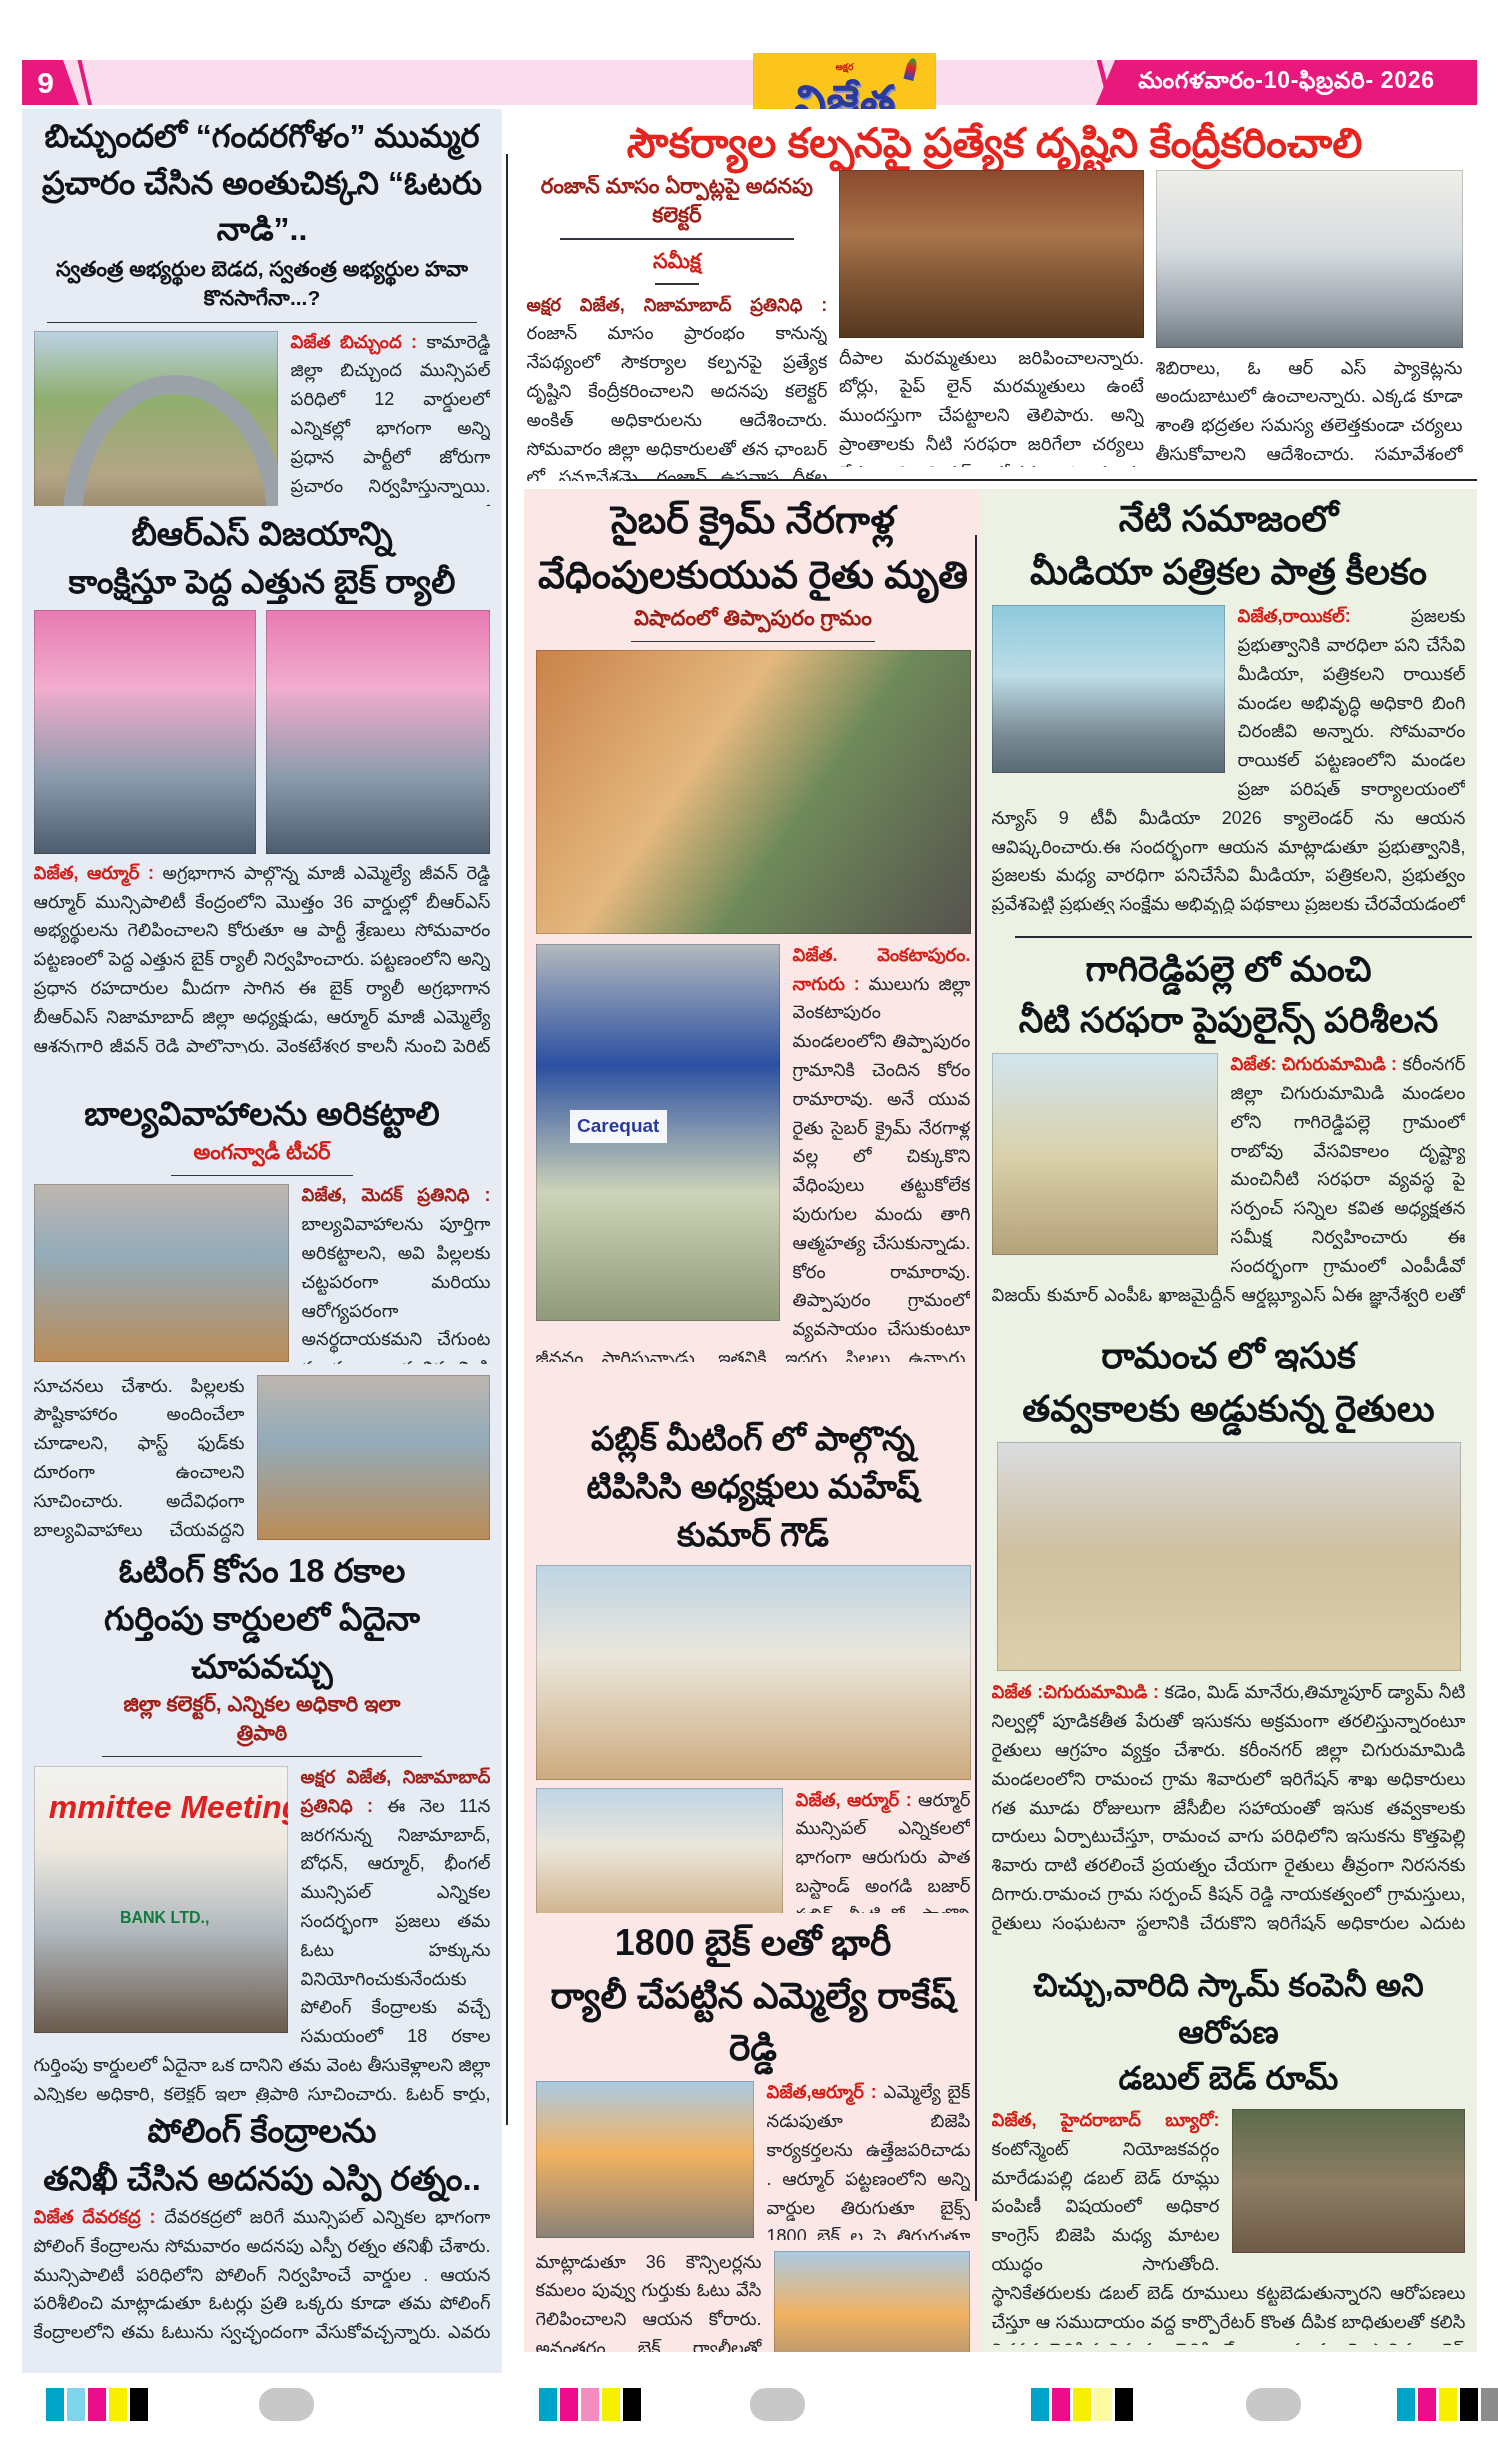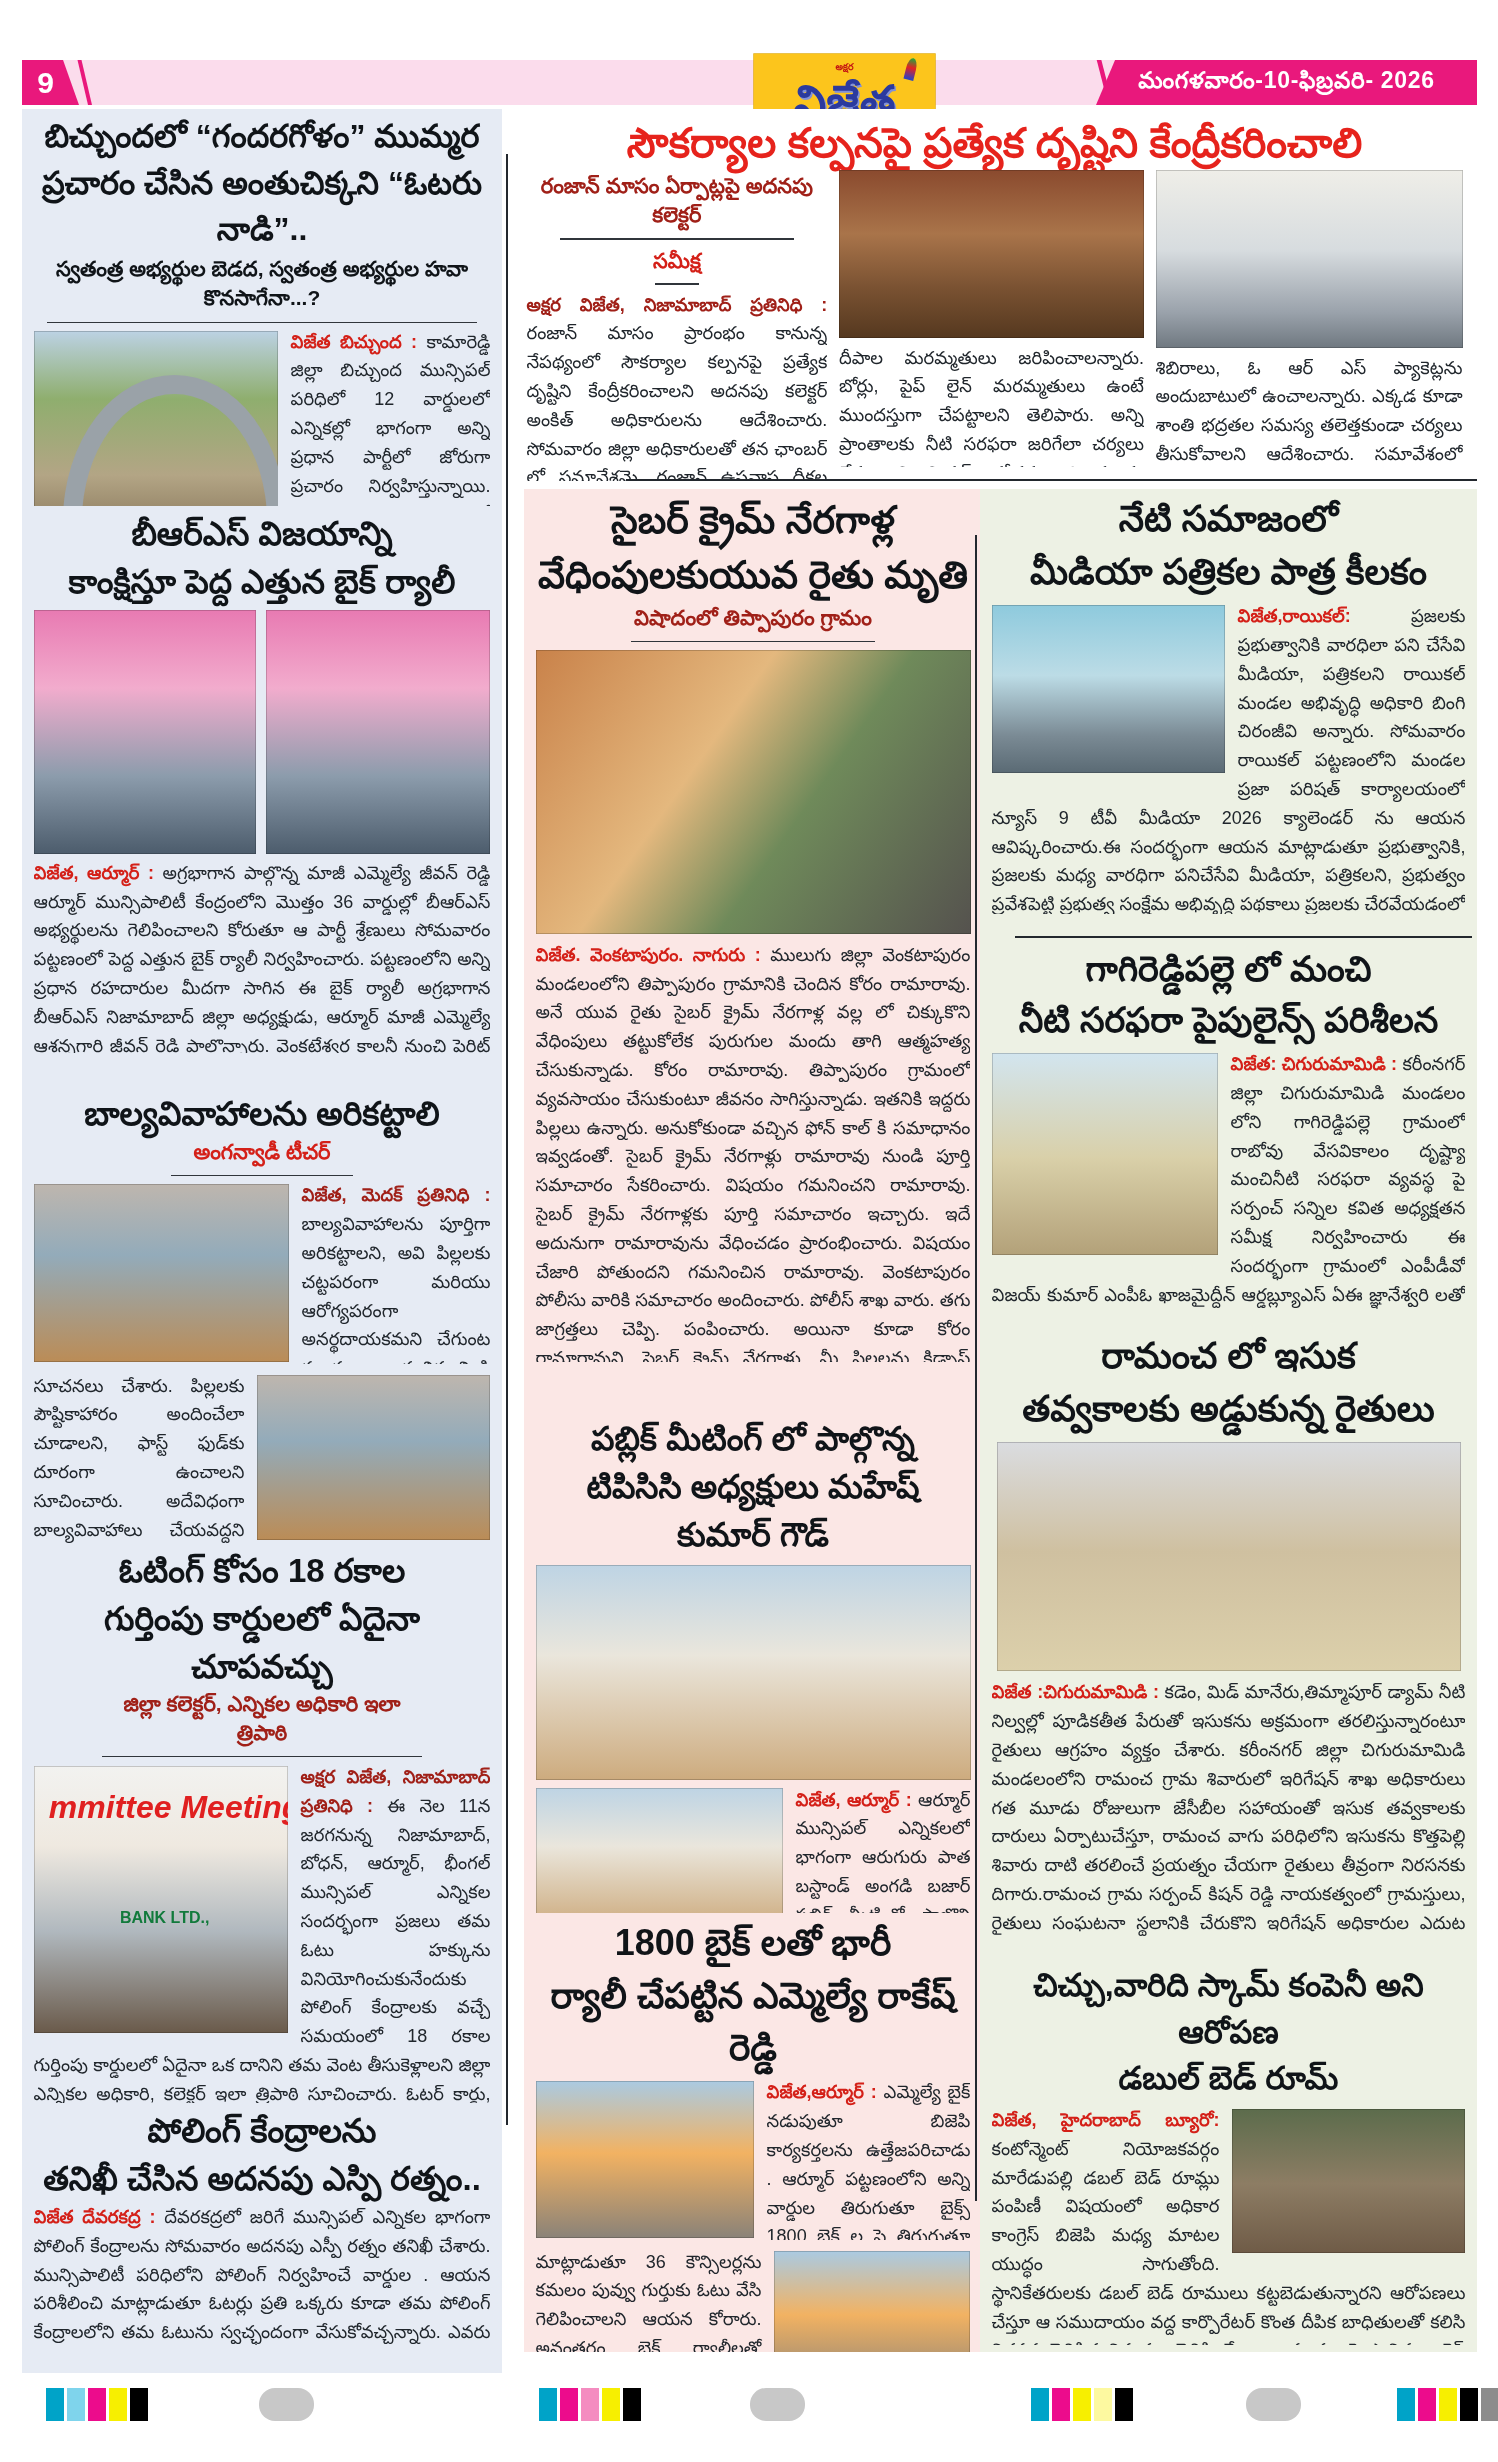--- a/index.html
+++ b/index.html
@@ -193,20 +193,23 @@
   </div>
 
   <div id="col-mid">
 
     <div class="art" style="height:922px;">
       <div class="hl h52">సైబర్ క్రైమ్ నేరగాళ్ల</div>
       <div class="hl h52">వేధింపులకుయువ రైతు మృతి</div>
       <div class="sub maroon" style="border-bottom:1.5px solid #30353b;width:56%;margin:2.9px auto 7.3px;padding-bottom:5.8px;text-align:center;">విషాదంలో తిప్పాపురం గ్రామం</div>
       <div class="ph ph-stretcher" style="width:435px;height:284px;margin:1.5px auto 7.3px;"></div>
       <div class="body" style="height:421px;">
+        <div class="ph ph-bottle fl" style="width:244px;height:377px;">
+          <span class="ph-label" style="left:14%;top:44%;">Carequat</span>
+        </div>
         <span class="dl">విజేత. వెంకటాపురం. నాగురు :</span>
         <span>ములుగు జిల్లా వెంకటాపురం మండలంలోని తిప్పాపురం గ్రామానికి చెందిన కోరం రామారావు. అనే యువ రైతు సైబర్ క్రైమ్ నేరగాళ్ల వల్ల లో చిక్కుకొని వేధింపులు తట్టుకోలేక పురుగుల మందు తాగి ఆత్మహత్య చేసుకున్నాడు. కోరం రామారావు. తిప్పాపురం గ్రామంలో వ్యవసాయం చేసుకుంటూ జీవనం సాగిస్తున్నాడు. ఇతనికి ఇద్దరు పిల్లలు ఉన్నారు. అనుకోకుండా వచ్చిన ఫోన్ కాల్ కి సమాధానం ఇవ్వడంతో. సైబర్ క్రైమ్ నేరగాళ్లు రామారావు నుండి పూర్తి సమాచారం సేకరించారు. విషయం గమనించని రామారావు. సైబర్ క్రైమ్ నేరగాళ్లకు పూర్తి సమాచారం ఇచ్చారు. ఇదే అదునుగా రామారావును వేధించడం ప్రారంభించారు. విషయం చేజారి పోతుందని గమనించిన రామారావు. వెంకటాపురం పోలీసు వారికి సమాచారం అందించారు. పోలీస్ శాఖ వారు. తగు జాగ్రత్తలు చెప్పి. పంపించారు. అయినా కూడా కోరం రామారావుని. సైబర్ క్రైమ్ నేరగాళ్లు. మీ పిల్లలను కిడ్నాప్ చేస్తామని. మీ అమ్మాయికి ప్రభుత్వం నుండి వచ్చే ఏ ఉద్యోగం రానివ్వమని అలా ఎన్నో విధాలుగా బెదిరించడం ప్రారంభించారు. భయపడిన రామారావు ఆదివారం. పురుగుల మందు తీసుకున్నాడు. గమనించిన కుటుంబ సభ్యులు వెంటనే వెంకటాపురం ప్రభుత్వ ఆసుపత్రికి తరలించారు. పరిస్థితి విషమించడంతో వరంగల్ ఎంజీఎం ఆసుపత్రికి తరలించారు. చికిత్స పొందుతూ రామారావు మృతి చెందాడు. కోరం రామారావు మృతితో తిప్పాపురం గ్రామంలో విషాద ఛాయలు అలుముకున్నాయి విషయం తెలుసుకున్న వెంకటాపురం. ఎస్సై. దర్యాప్తు ప్రారంభించారు.</span>
       </div>
     </div>
 
     <div class="art" style="height:502px;">
       <div class="hl h46">పబ్లిక్ మీటింగ్ లో పాల్గొన్న</div>
       <div class="hl h46">టిపిసిసి అధ్యక్షులు మహేష్ కుమార్ గౌడ్</div>
       <div class="ph ph-congress" style="width:435px;height:215px;margin:5.8px auto;"></div>
       <div class="body" style="height:145px;">

